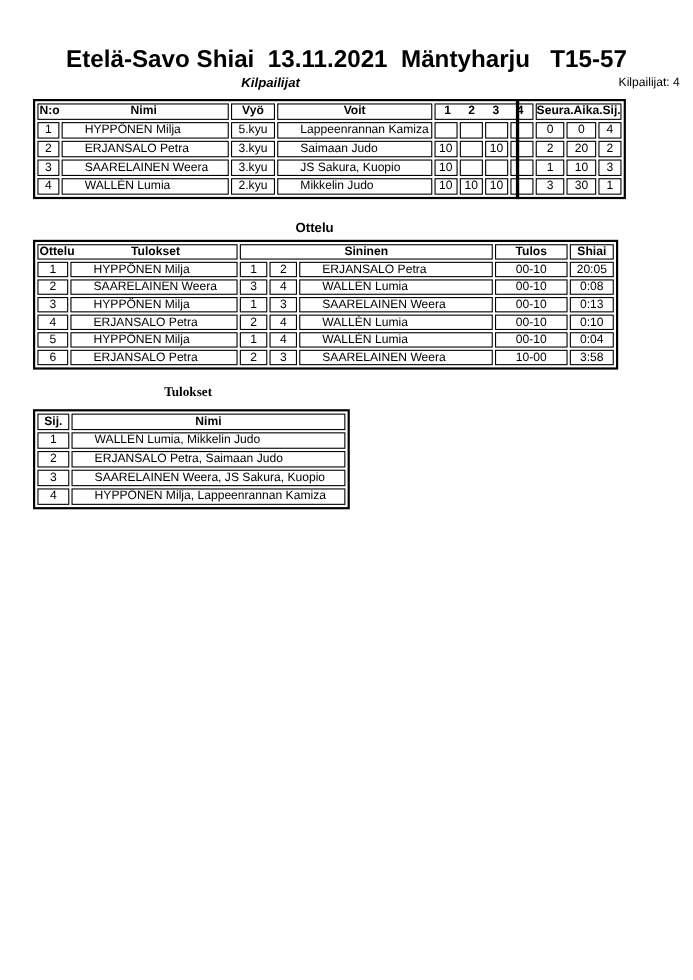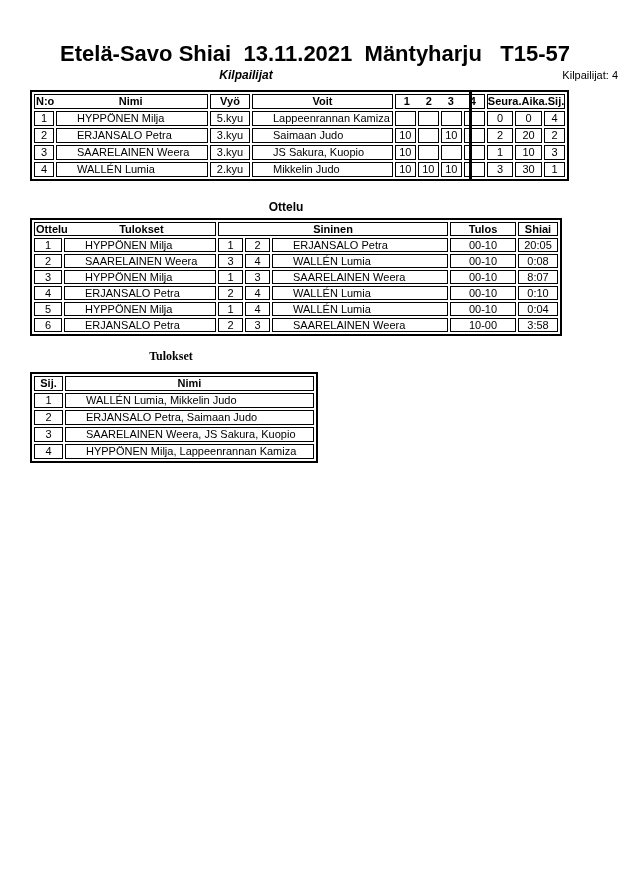--- a/index.html
+++ b/index.html
@@ -211,21 +211,21 @@
           <td>00-10</td>
           <td>0:08</td>
         </tr>
         <tr>
           <td>3</td>
           <td class="l">HYPPÖNEN Milja</td>
           <td>1</td>
           <td>3</td>
           <td class="l">SAARELAINEN Weera</td>
           <td>00-10</td>
-          <td>8:07</td>
+          <td>0:13</td>
         </tr>
         <tr>
           <td>4</td>
           <td class="l">ERJANSALO Petra</td>
           <td>2</td>
           <td>4</td>
           <td class="l">WALLÉN Lumia</td>
           <td>00-10</td>
           <td>0:10</td>
         </tr>

